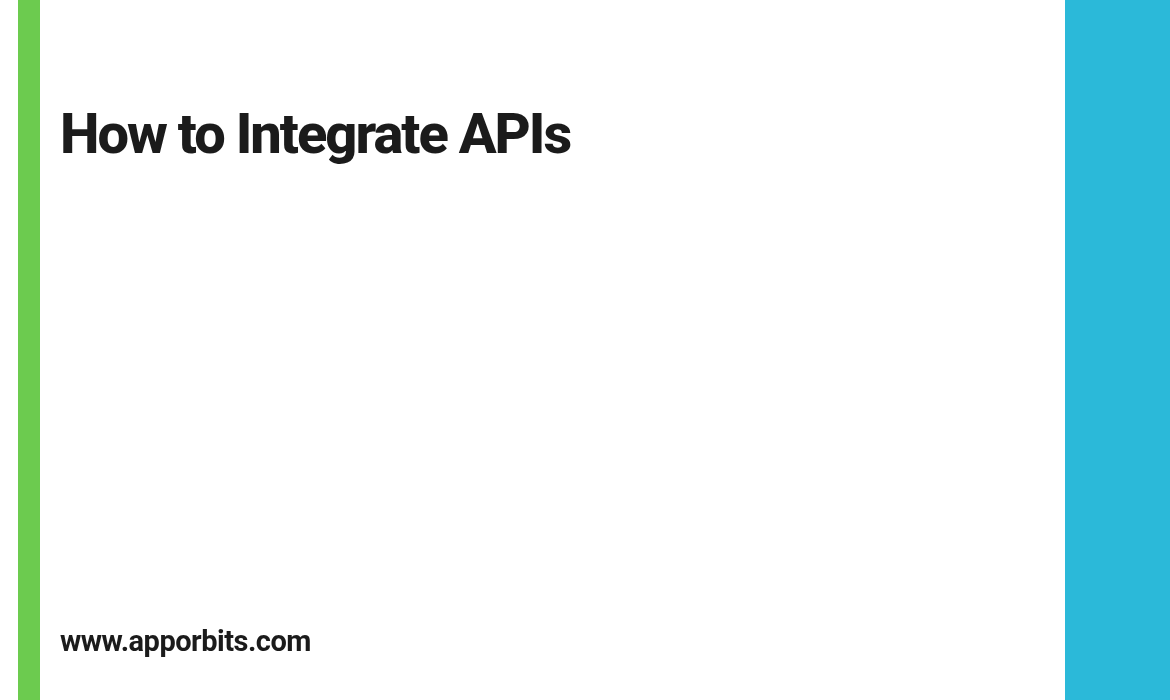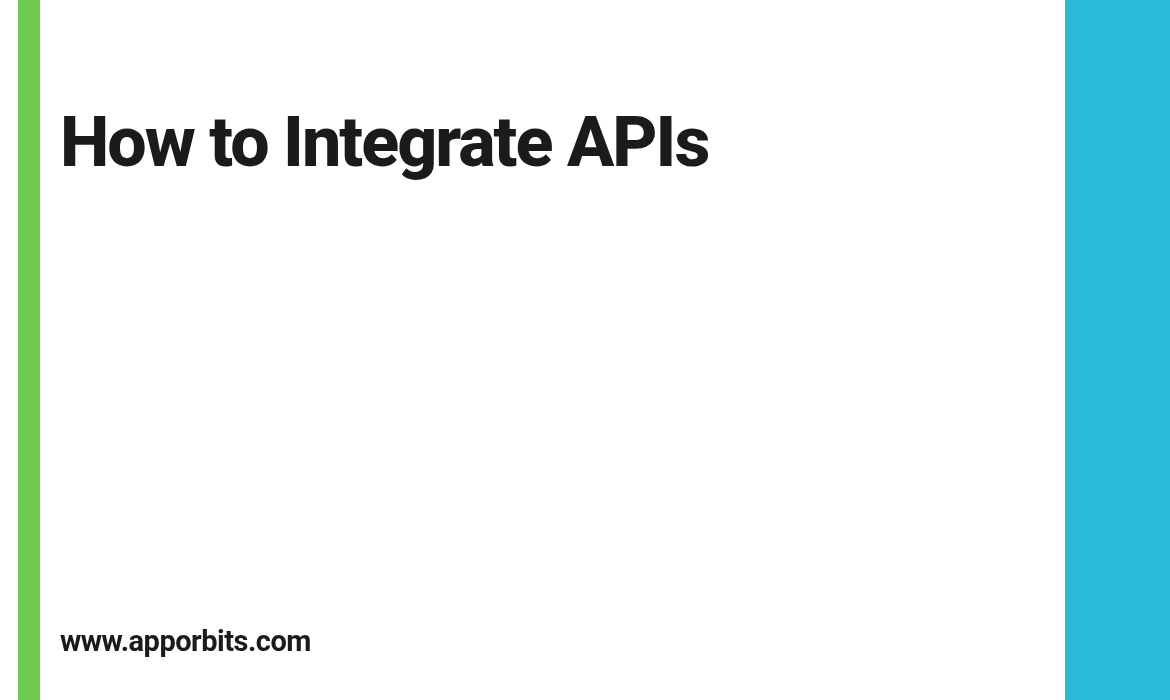--- a/index.html
+++ b/index.html
@@ -30,21 +30,21 @@
       height: 700px;
     }
     .content {
       position: absolute;
       left: 60px;
       top: 105px;
       right: 130px;
       bottom: 0;
     }
     .headline {
-      font-size: 70px;
+      font-size: 56px;
       font-weight: 800;
       line-height: 1.07;
       letter-spacing: -2px;
       color: #1b1b1b;
     }
     .site {
       position: absolute;
       left: 60px;
       bottom: 42px;
       font-size: 29px;

